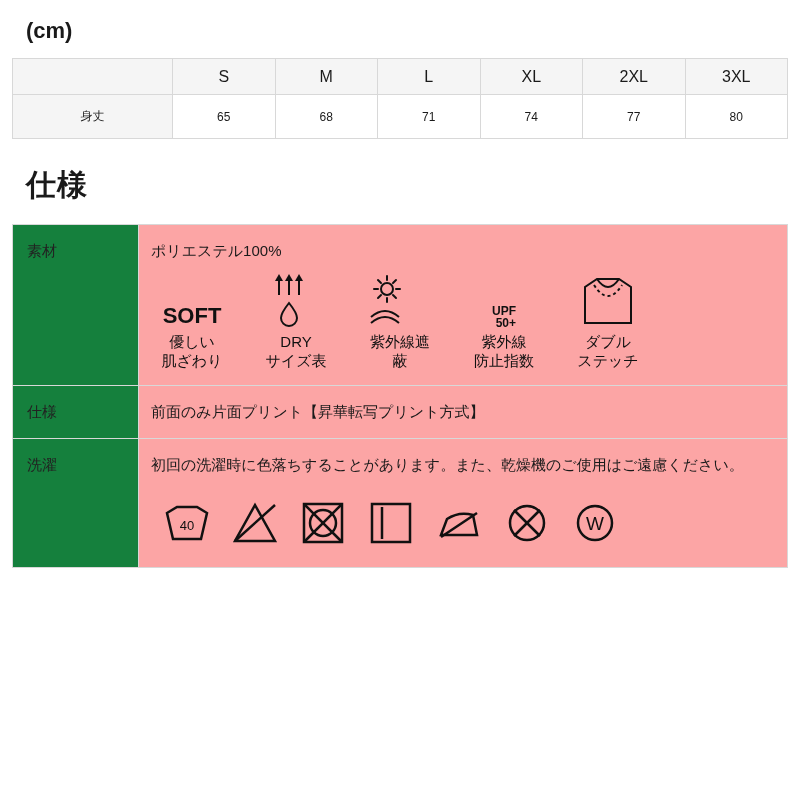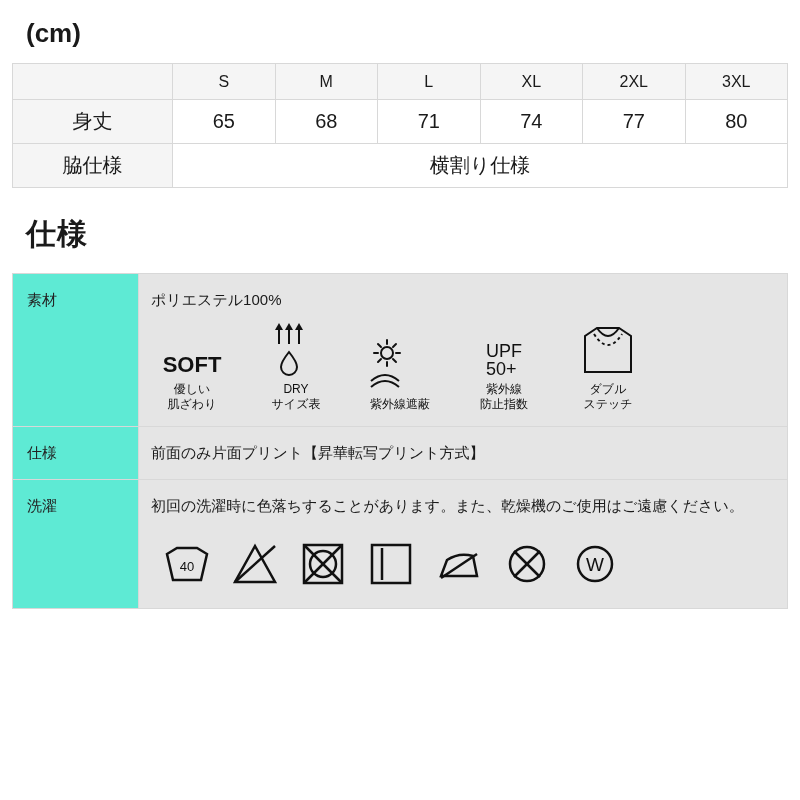--- a/index.html
+++ b/index.html
@@ -14,36 +14,36 @@
 
   
   .heading {
     display: flex;
     align-items: baseline;
     gap: 10px;
     font-weight: bold;
     padding-left: 14px;
   }
   .heading .main { font-size: 30px; letter-spacing: 1px; }
-  .heading .unit { font-size: 26px; font-weight: bold; }
+  .heading .unit { font-size: 22px; font-weight: bold; }
 
   #size-heading { margin-top: 18px; margin-bottom: 14px; }
   #spec-heading { margin-top: 26px; margin-bottom: 18px; }
 
   
   table.size-table {
     width: 776px;
     margin: 0 auto;
     border-collapse: collapse;
     table-layout: fixed;
   }
   table.size-table th, table.size-table td {
     border: 1px solid #d8d8d8;
     text-align: center;
-    font-size: 20px;
+    font-size: 12px;
     height: 44px;
     font-weight: normal;
     color: #1a1a1a;
   }
   table.size-table thead th {
     background: #f5f5f5;
     height: 36px;
     font-size: 16px;
   }
   table.size-table td.rowhead,
@@ -62,27 +62,27 @@
     table-layout: fixed;
   }
   table.spec-table td {
     border: 1px solid #d8d8d8;
     vertical-align: top;
     font-size: 15px;
     padding: 14px 12px;
     line-height: 1.6;
   }
   table.spec-table td.label {
-    background: #5eead4;
+    background: #15803d;
     width: 126px;
     text-align: left;
     padding-left: 14px;
     color: #222;
   }
-  table.spec-table td.value { background: #e5e5e5; margin-left: 8px; }
+  table.spec-table td.value { background: #fca5a5; margin-left: 8px; }
 
   
   .mat-text { font-size: 15px; margin-bottom: 4px; }
   .icon-row {
     display: flex;
     align-items: flex-end;
     gap: 30px;
     margin-top: 10px;
     padding-left: 4px;
   }
@@ -93,35 +93,35 @@
     line-height: 1.25;
     color: #111;
   }
   .icon-art {
     height: 56px;
     display: flex;
     align-items: flex-end;
     justify-content: center;
     margin-bottom: 4px;
   }
-  .icon-cap { white-space: pre-line; font-size: 12px; }
+  .icon-cap { white-space: pre-line; font-size: 15px; }
 
   
   .wash-row {
     display: flex;
     gap: 16px;
     align-items: flex-start;
     margin-top: 22px;
     padding-left: 10px;
     padding-bottom: 6px;
   }
   .wash-sym { width: 52px; height: 48px; }
 
   .soft-word { font-size: 22px; font-weight: bold; letter-spacing: 0px; }
-  .upf-word { font-size: 18px; font-weight: normal; line-height: 1.0; text-align:left;}
+  .upf-word { font-size: 12px; font-weight: bold; line-height: 1.0; text-align:right;}
 </style>
 </head>
 <body>
 
 <div class="page">
 
   <div class="heading" id="size-heading">
     <span class="unit">(cm)</span>
   </div>
 
@@ -139,24 +139,20 @@
     </thead>
     <tbody>
       <tr>
         <td class="rowhead">身丈</td>
         <td>65</td>
         <td>68</td>
         <td>71</td>
         <td>74</td>
         <td>77</td>
         <td>80</td>
-      </tr>
-      <tr>
-        <td class="rowhead">脇仕様</td>
-        <td class="merged" colspan="6">横割り仕様</td>
       </tr>
     </tbody>
   </table>
 
   <div class="heading" id="spec-heading">
     <span class="main">仕様</span>
   </div>
 
   <table class="spec-table">
     <tbody>

